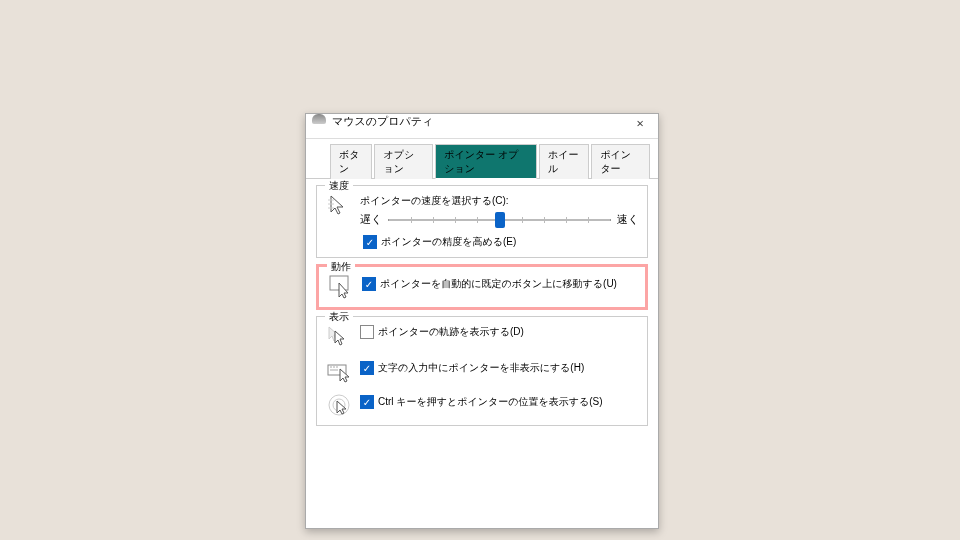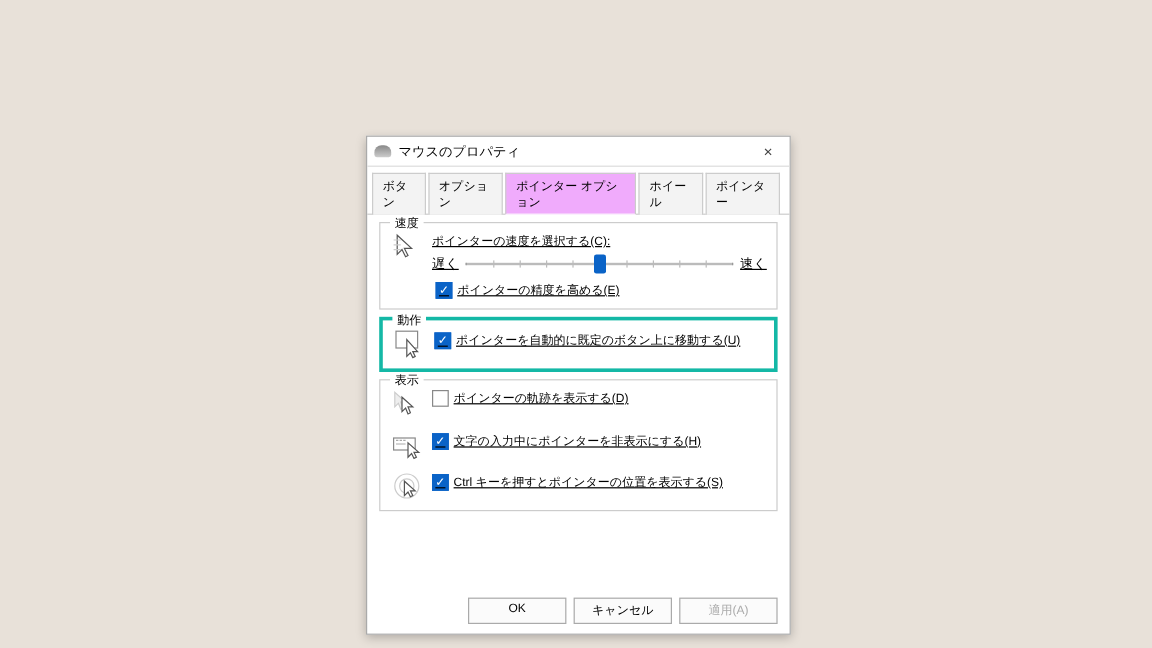--- a/index.html
+++ b/index.html
@@ -27,65 +27,63 @@
     height: 414px;
     background: #fff;
     border: 1px solid #aaa;
     box-shadow: 0 3px 8px rgba(0,0,0,.25);
     font-size: 10px;
     color: #000;
   }
   .titlebar {
     height: 24px;
     display: flex;
-    align-items: center;
     padding: 0 6px;
     border-bottom: 1px solid #ddd;
     font-family: Liberation Mono, monospace;
   }
   .title-icon {
     width: 14px; height: 10px;
     background: linear-gradient(#888,#ccc);
     border-radius: 6px 6px 2px 2px;
     margin-right: 6px;
   }
   .title-text { flex: 1; font-size: 11px; }
   .close-btn {
     width: 24px; height: 18px;
     display:flex;align-items:center;justify-content:center;
     font-size: 12px; color:#444;
   }
   .tabs {
     display: flex;
-    padding: 4px 8px 0 4px;
+    padding: 4px 8px 0 24px;
     gap: 2px;
     border-bottom: 1px solid #ccc;
   }
   .tab {
     padding: 3px 8px 2px 8px;
     font-size: 10px;
     border: 1px solid #ccc;
     border-bottom: none;
     background: #f3f3f3;
     position: relative;
     top: 1px;
   }
   .tab.active {
-    background: #f0abfc;
+    background: #0f766e;
     border-bottom: 1px solid #fff;
   }
   .content {
     padding: 6px 10px 0 10px;
   }
   .group {
     border: 1px solid #ccc;
     margin-bottom: 6px;
     padding: 8px 8px 8px 8px;
     position: relative;
-    text-decoration: underline;
   }
   .group-label {
     position: absolute;
     top: -7px; left: 8px;
     background: #fff;
     padding: 0 4px;
     font-size: 10px;
     color: #000;
   }
   .row {
@@ -116,21 +114,21 @@
   .chk-row{
     display:flex;align-items:center;gap:4px;margin-top:8px;font-size:10px;
   }
   .chk{
     width:12px;height:12px;border:1px solid #888;display:inline-flex;
     align-items:center;justify-content:center;font-size:10px;color:#fff;
     flex-shrink:0;
   }
   .chk.checked{background:#0a63c7;border-color:#0a63c7;}
   .group.highlight{
-    border: 3px solid #14b8a6;
+    border: 3px solid #fca5a5;
   }
   .buttons{
     position:absolute;bottom:8px;right:10px;display:flex;gap:6px;
   }
   .btn{
     min-width:60px;padding:3px 10px;font-size:10px;text-align:center;
     border:1px solid #aaa;background:#fbfbfb;
   }
   .btn.disabled{color:#aaa;}
   .graythumb{
@@ -256,18 +254,13 @@
         </div>
         <div class="grow chk-row" style="margin-top:2px">
           <span class="chk checked">✓</span>
           <span>Ctrl キーを押すとポインターの位置を表示する(S)</span>
         </div>
       </div>
     </div>
 
   </div>
 
-  <div class="buttons">
-    <div class="btn">OK</div>
-    <div class="btn">キャンセル</div>
-    <div class="btn disabled">適用(A)</div>
-  </div>
 </div>
 
 </body></html>

